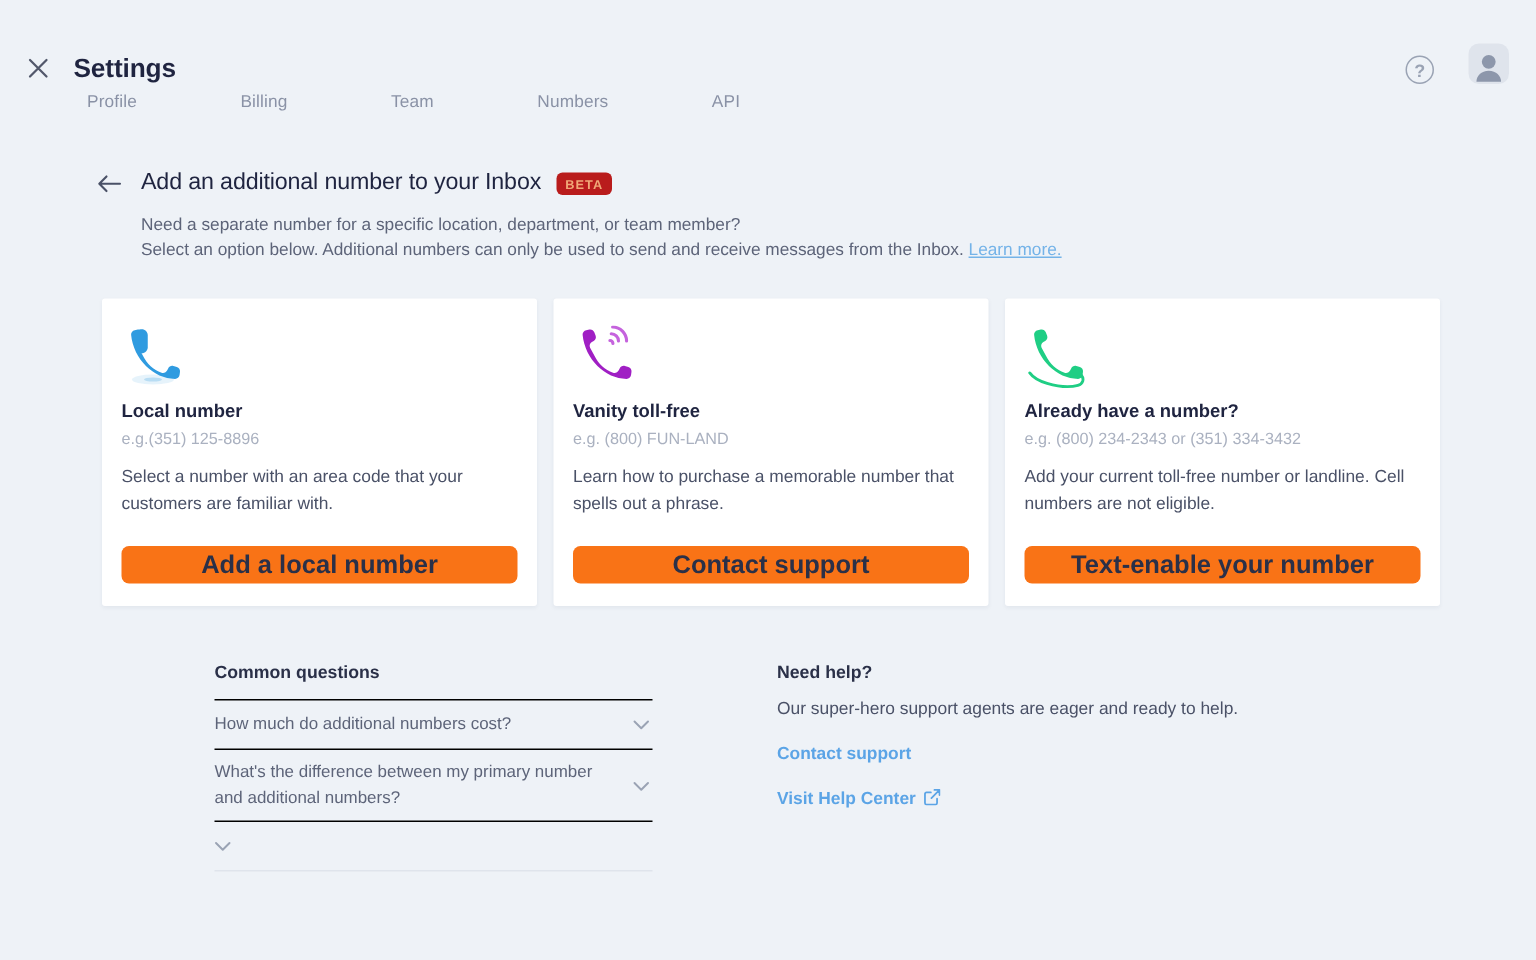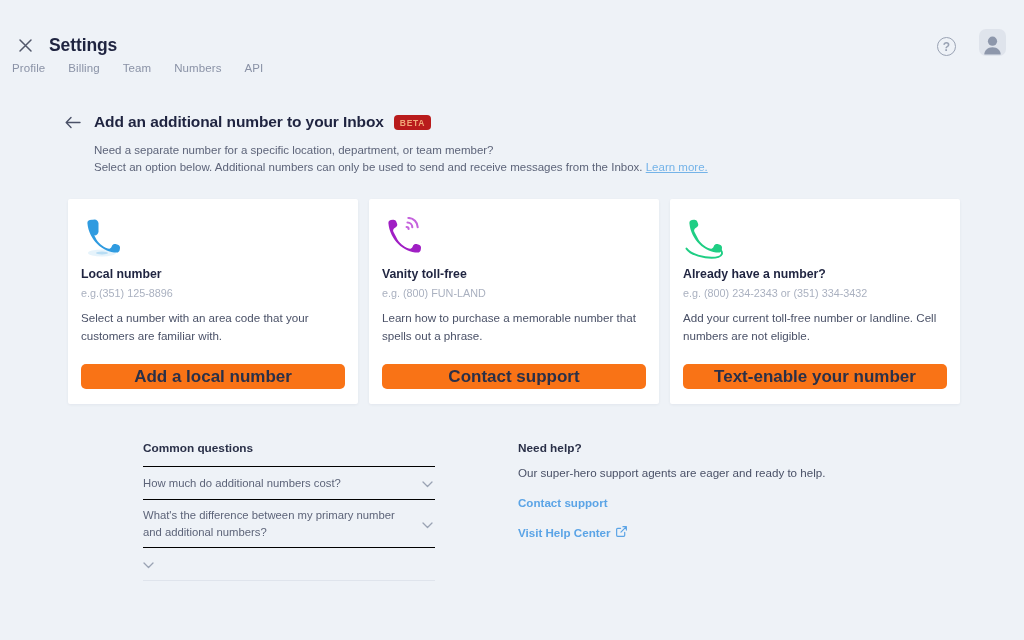--- a/index.html
+++ b/index.html
@@ -65,40 +65,41 @@
     display: flex;
     gap: 23px;
     padding: 6px 0 0 12px;
     height: 30px;
   }
   .navtab {
     font-size: 11.5px;
     color: #8a92a6;
     cursor: pointer;
     letter-spacing: 0.1px;
+    margin-left: 46px;
   }
 
   
   .page-head {
     padding: 27px 0 0 64px;
   }
   .head-row {
     display: flex;
     align-items: center;
   }
   .back-icon {
     width: 18px; height: 18px;
     display: flex; align-items: center; justify-content: center;
     color: #4a5167;
     cursor: pointer;
     margin-right: 12px;
   }
   .page-title {
     font-size: 15.5px;
-    font-weight: bold;
+    font-weight: normal;
     color: #1f2440;
     letter-spacing: -0.1px;
   }
   .beta-badge {
     margin-left: 10px;
     background: #b91c1c;
     color: #f0a878;
     font-size: 8.5px;
     font-weight: bold;
     letter-spacing: 0.7px;

